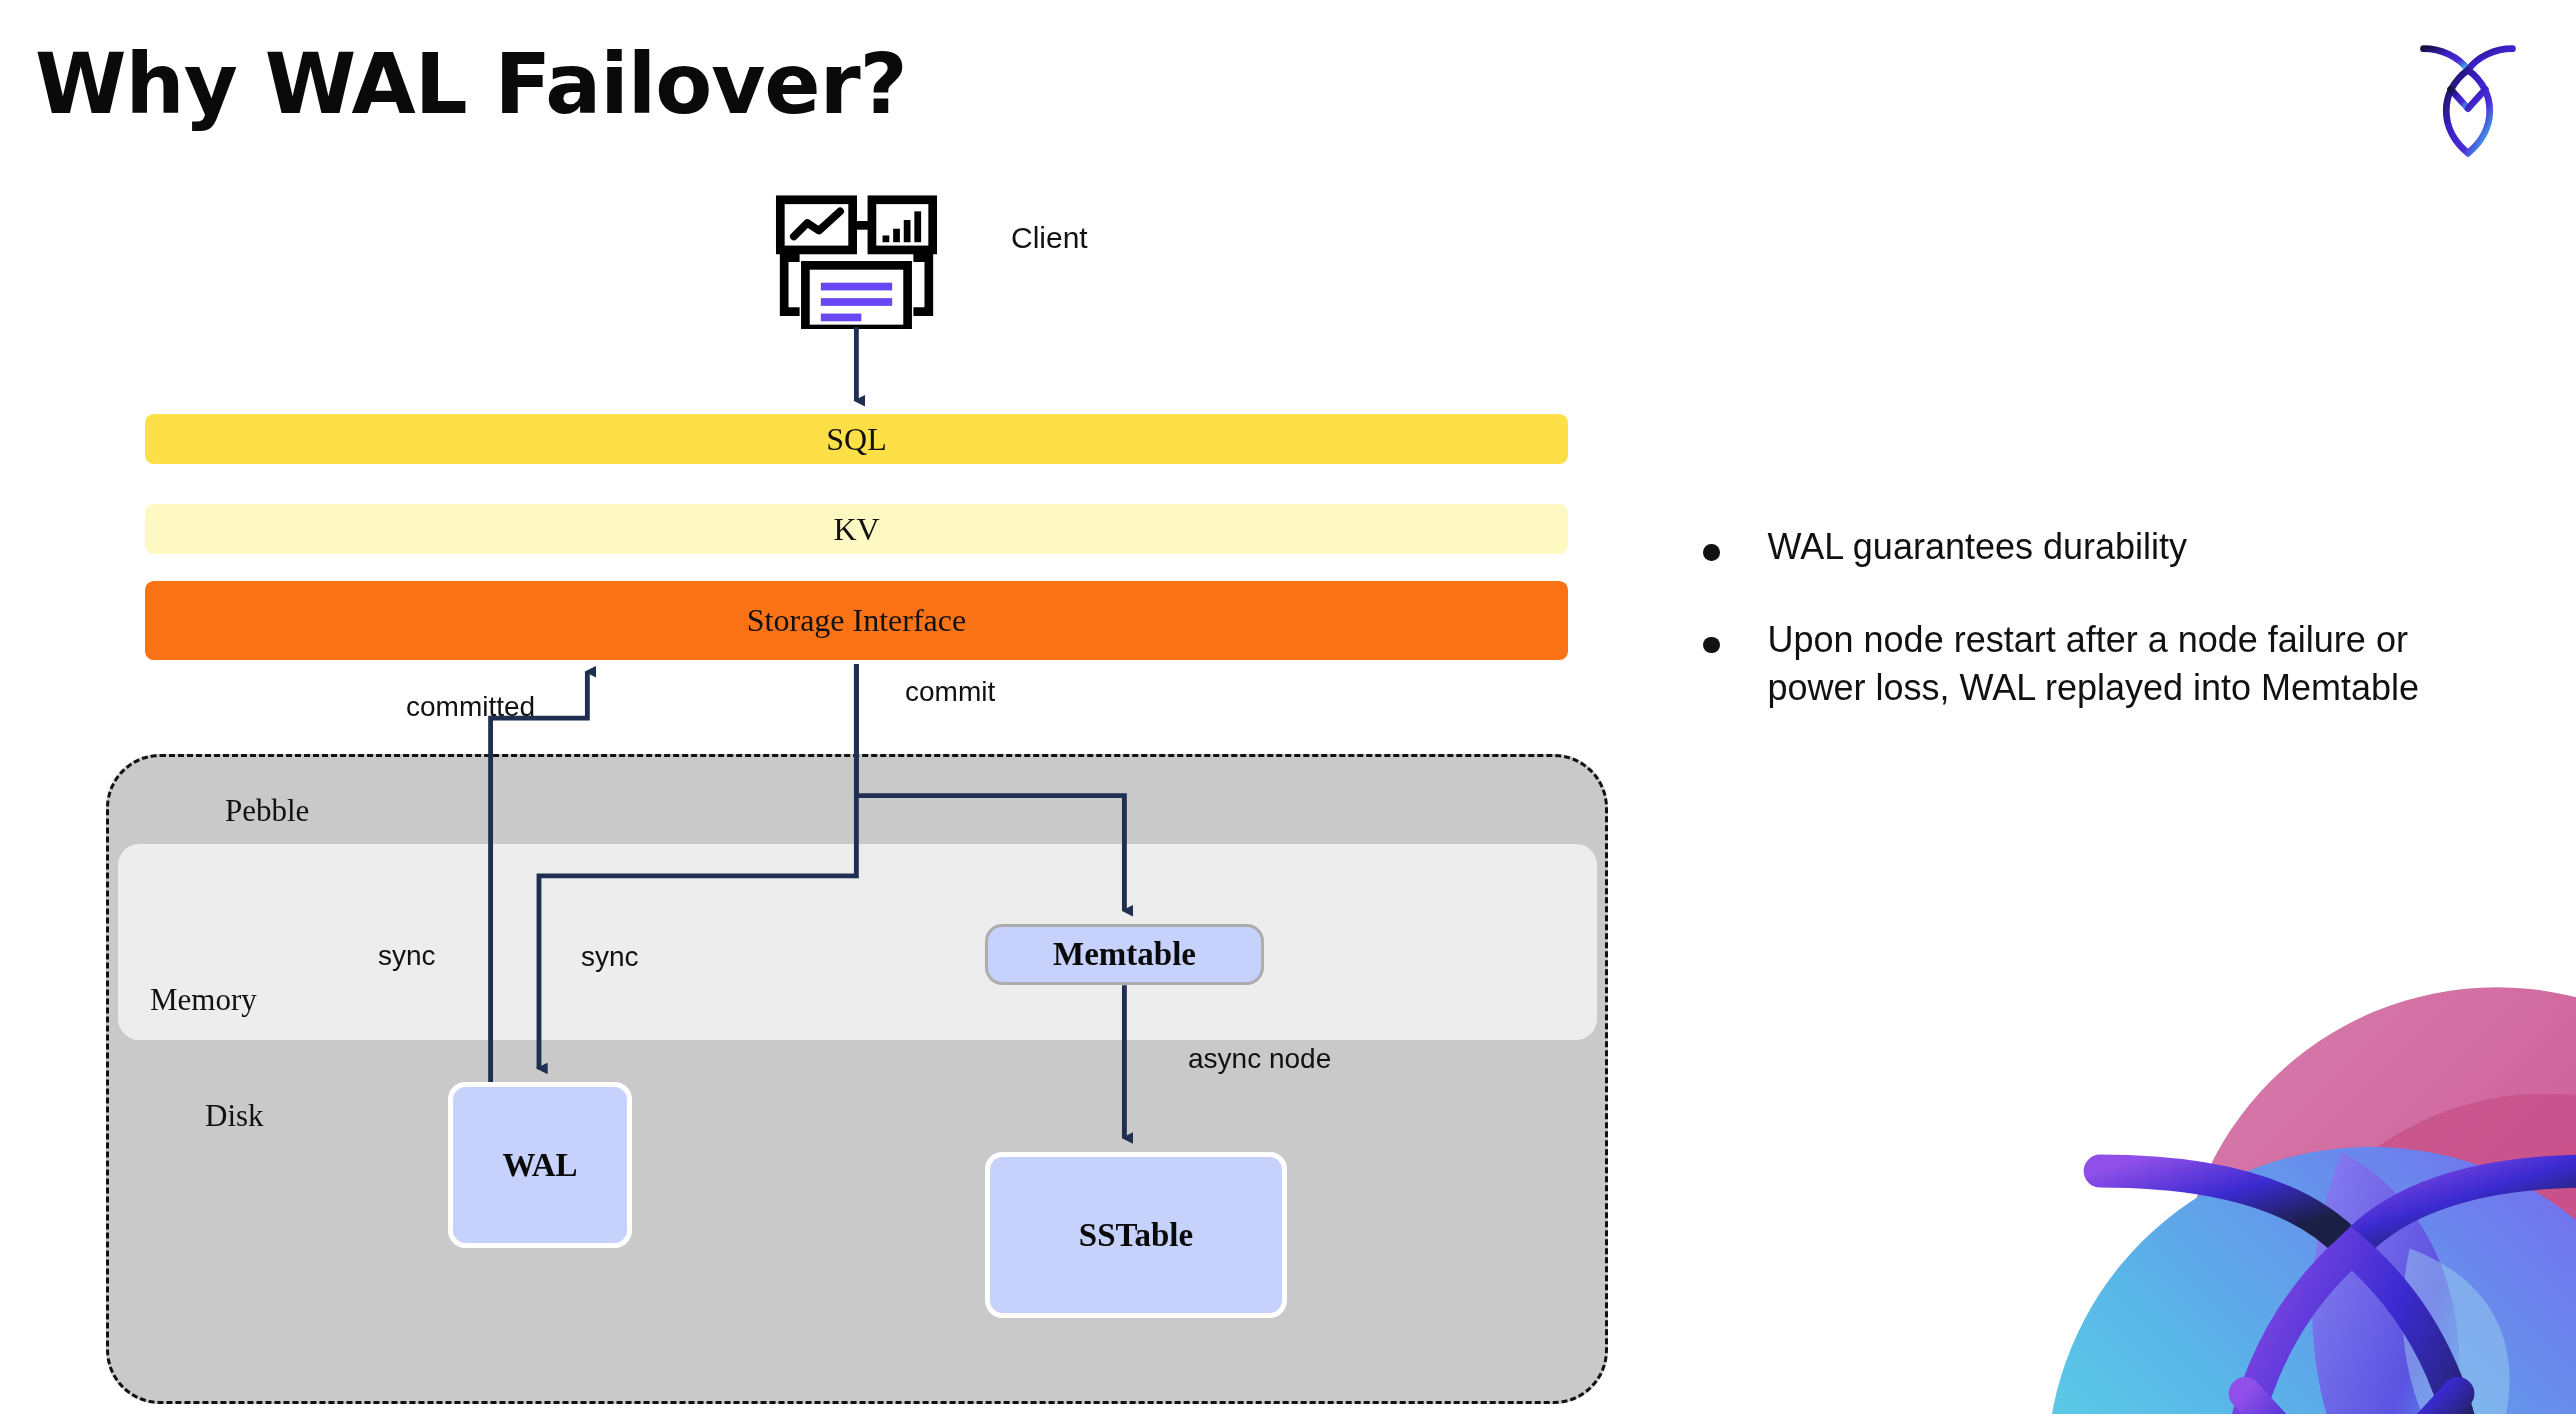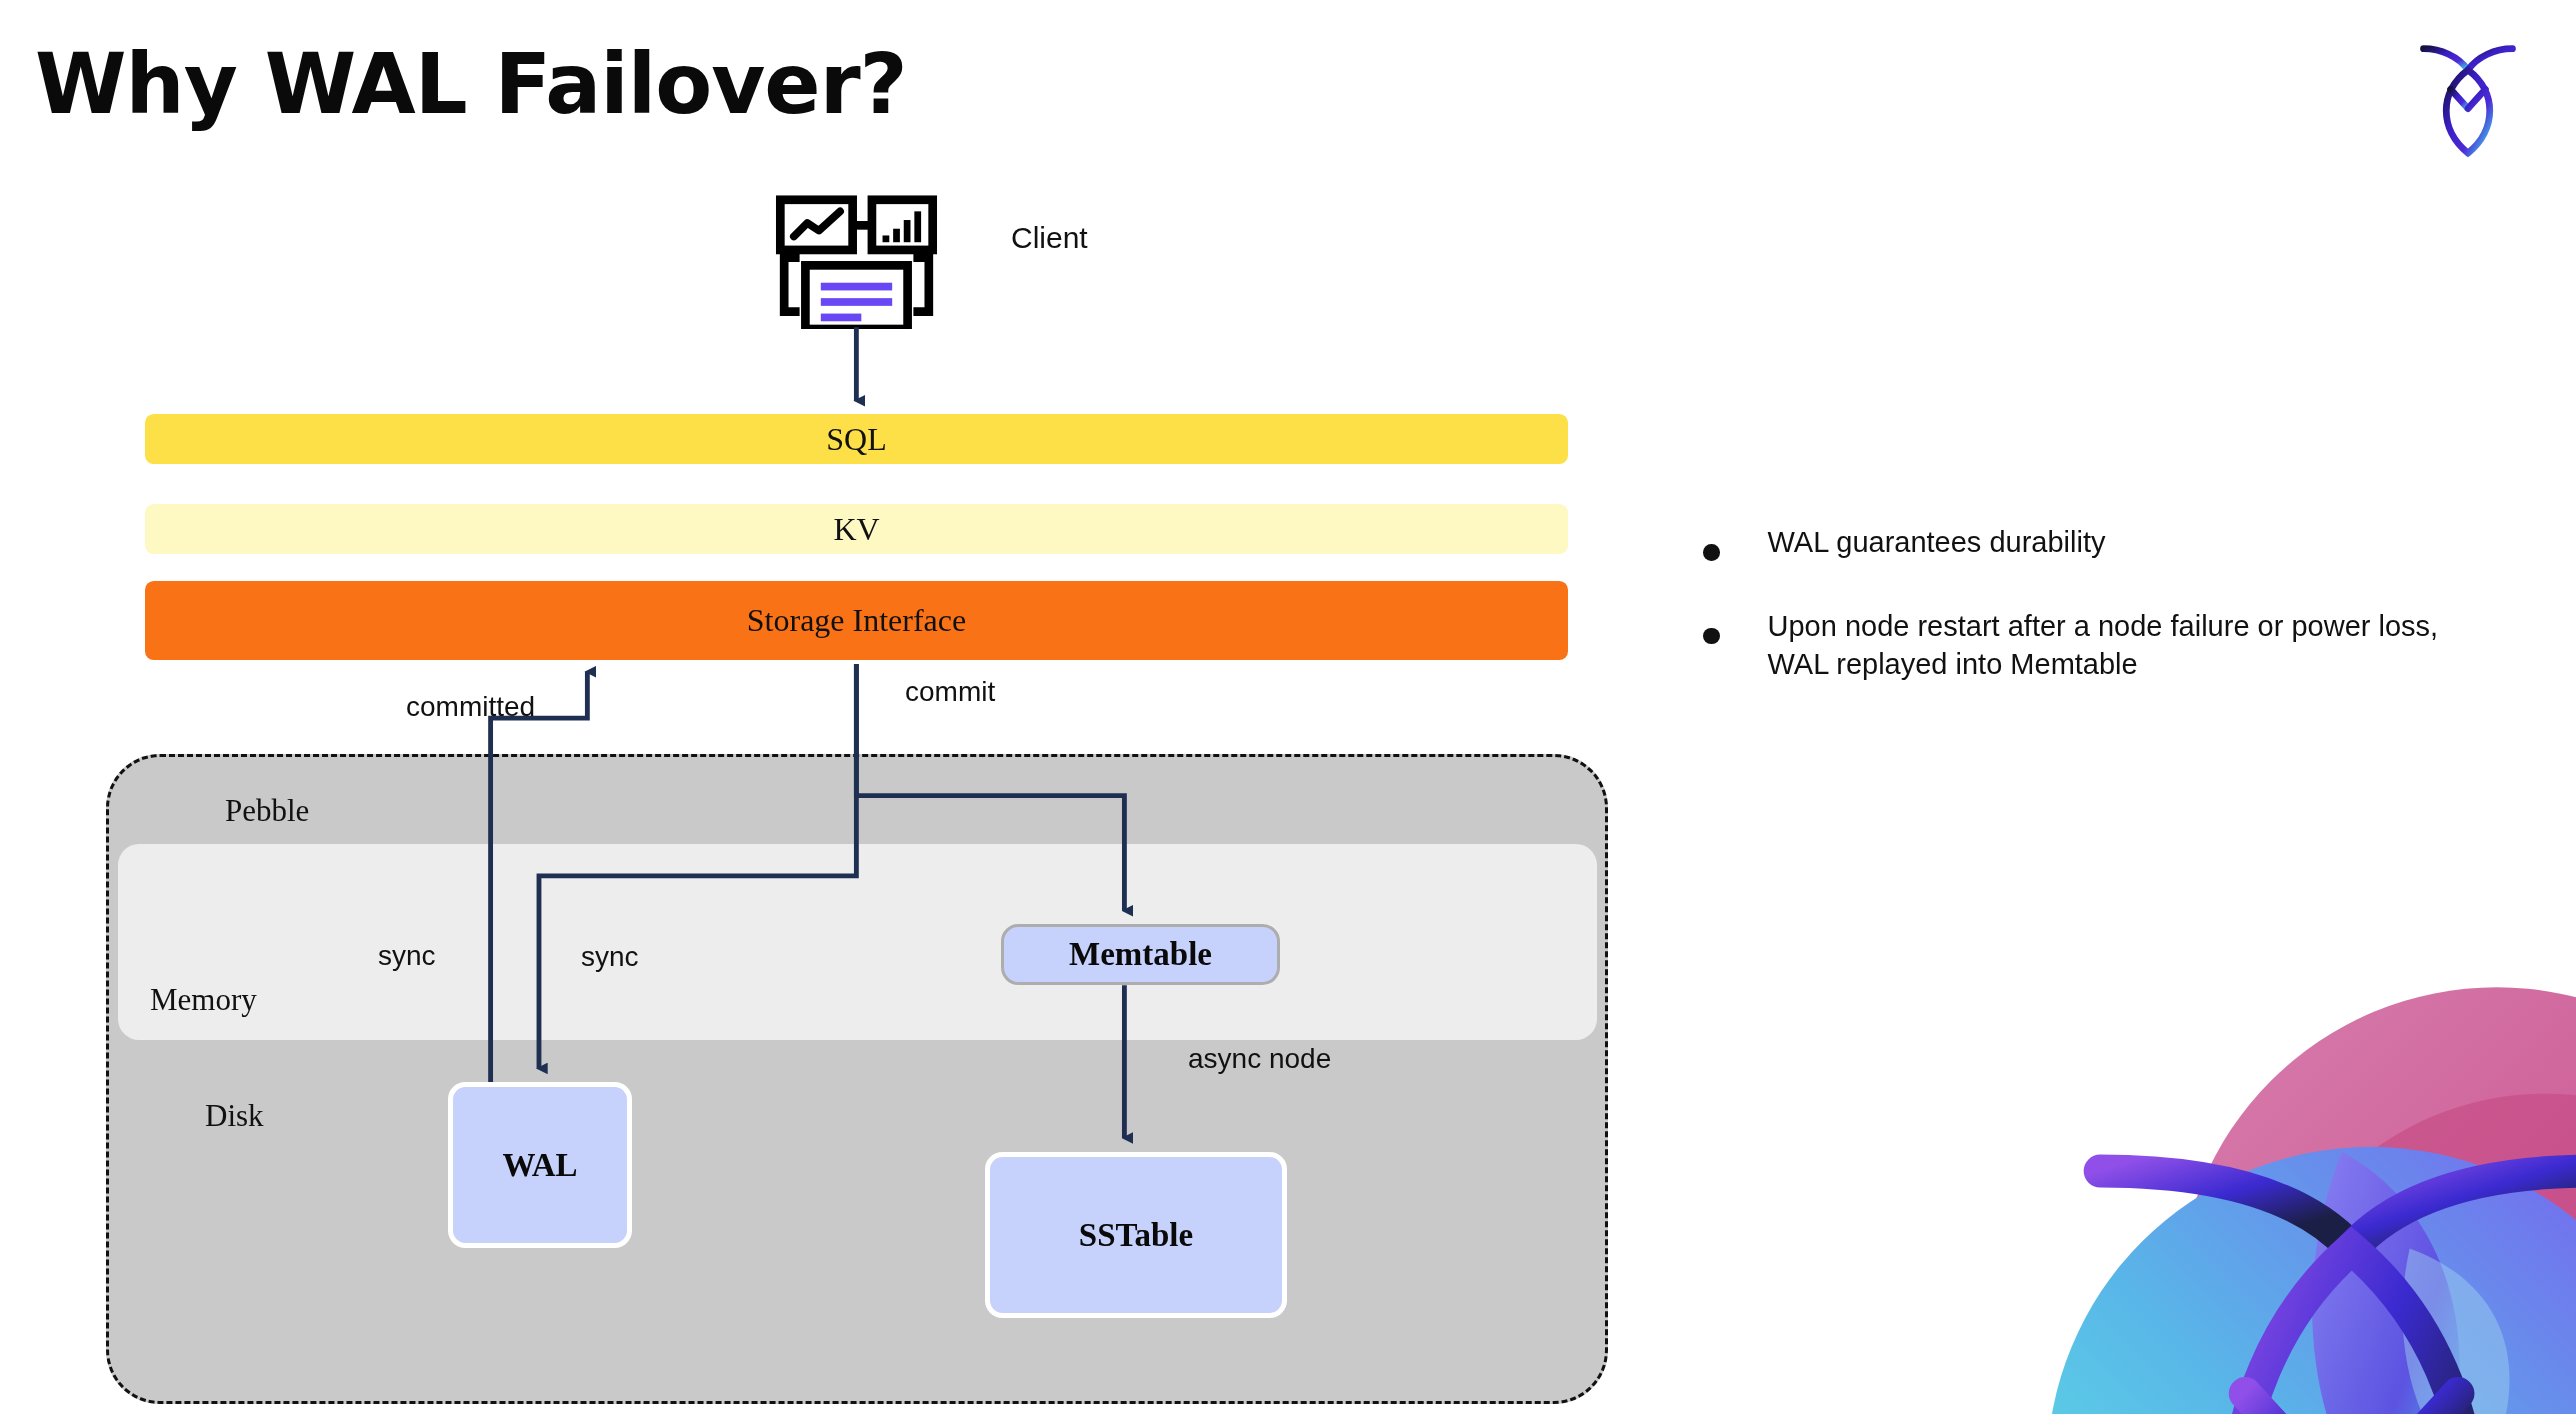--- a/index.html
+++ b/index.html
@@ -66,34 +66,34 @@
   #lbl-memory{left:150px;top:982px;}
   #lbl-disk{left:205px;top:1098px;}
 
   
   .store-box{
     position:absolute;background:#c6d2fb;border-radius:17.4px;
     display:flex;align-items:center;justify-content:center;
     font-family:"Liberation Serif", serif;font-weight:bold;
     font-size:33px;color:#0a0a0a;box-sizing:border-box;
   }
-  #box-memtable{left:985px;top:924px;width:279px;height:61px;border:3.9px solid #adadad;margin-left:16px;}
+  #box-memtable{left:985px;top:924px;width:279px;height:61px;border:3.9px solid #adadad;}
   #box-wal{left:448px;top:1082px;width:184px;height:166px;border:5.8px solid #ffffff;}
   #box-sstable{left:985px;top:1152px;width:302px;height:166px;border:5.8px solid #ffffff;}
 
   
   #bullets{position:absolute;left:1703px;top:523px;width:803px;}
   .bullet-row{display:flex;align-items:flex-start;margin-bottom:45px;}
   .bullet-dot{
     flex:0 0 auto;width:16.5px;height:16.5px;border-radius:50%;
     background:#111;margin-top:21px;margin-right:48px;
   }
   .bullet-text{
     font-family:"Liberation Sans",sans-serif;
-    font-size:29px;line-height:1.33;color:#111;
+    font-size:36px;line-height:1.33;color:#111;
   }
 
   
   #corner-art{position:absolute;left:1955px;top:929px;width:621px;height:486px;
               overflow:hidden;pointer-events:none;}
 </style>
 </head>
 <body>
 
 <div class="slide">

